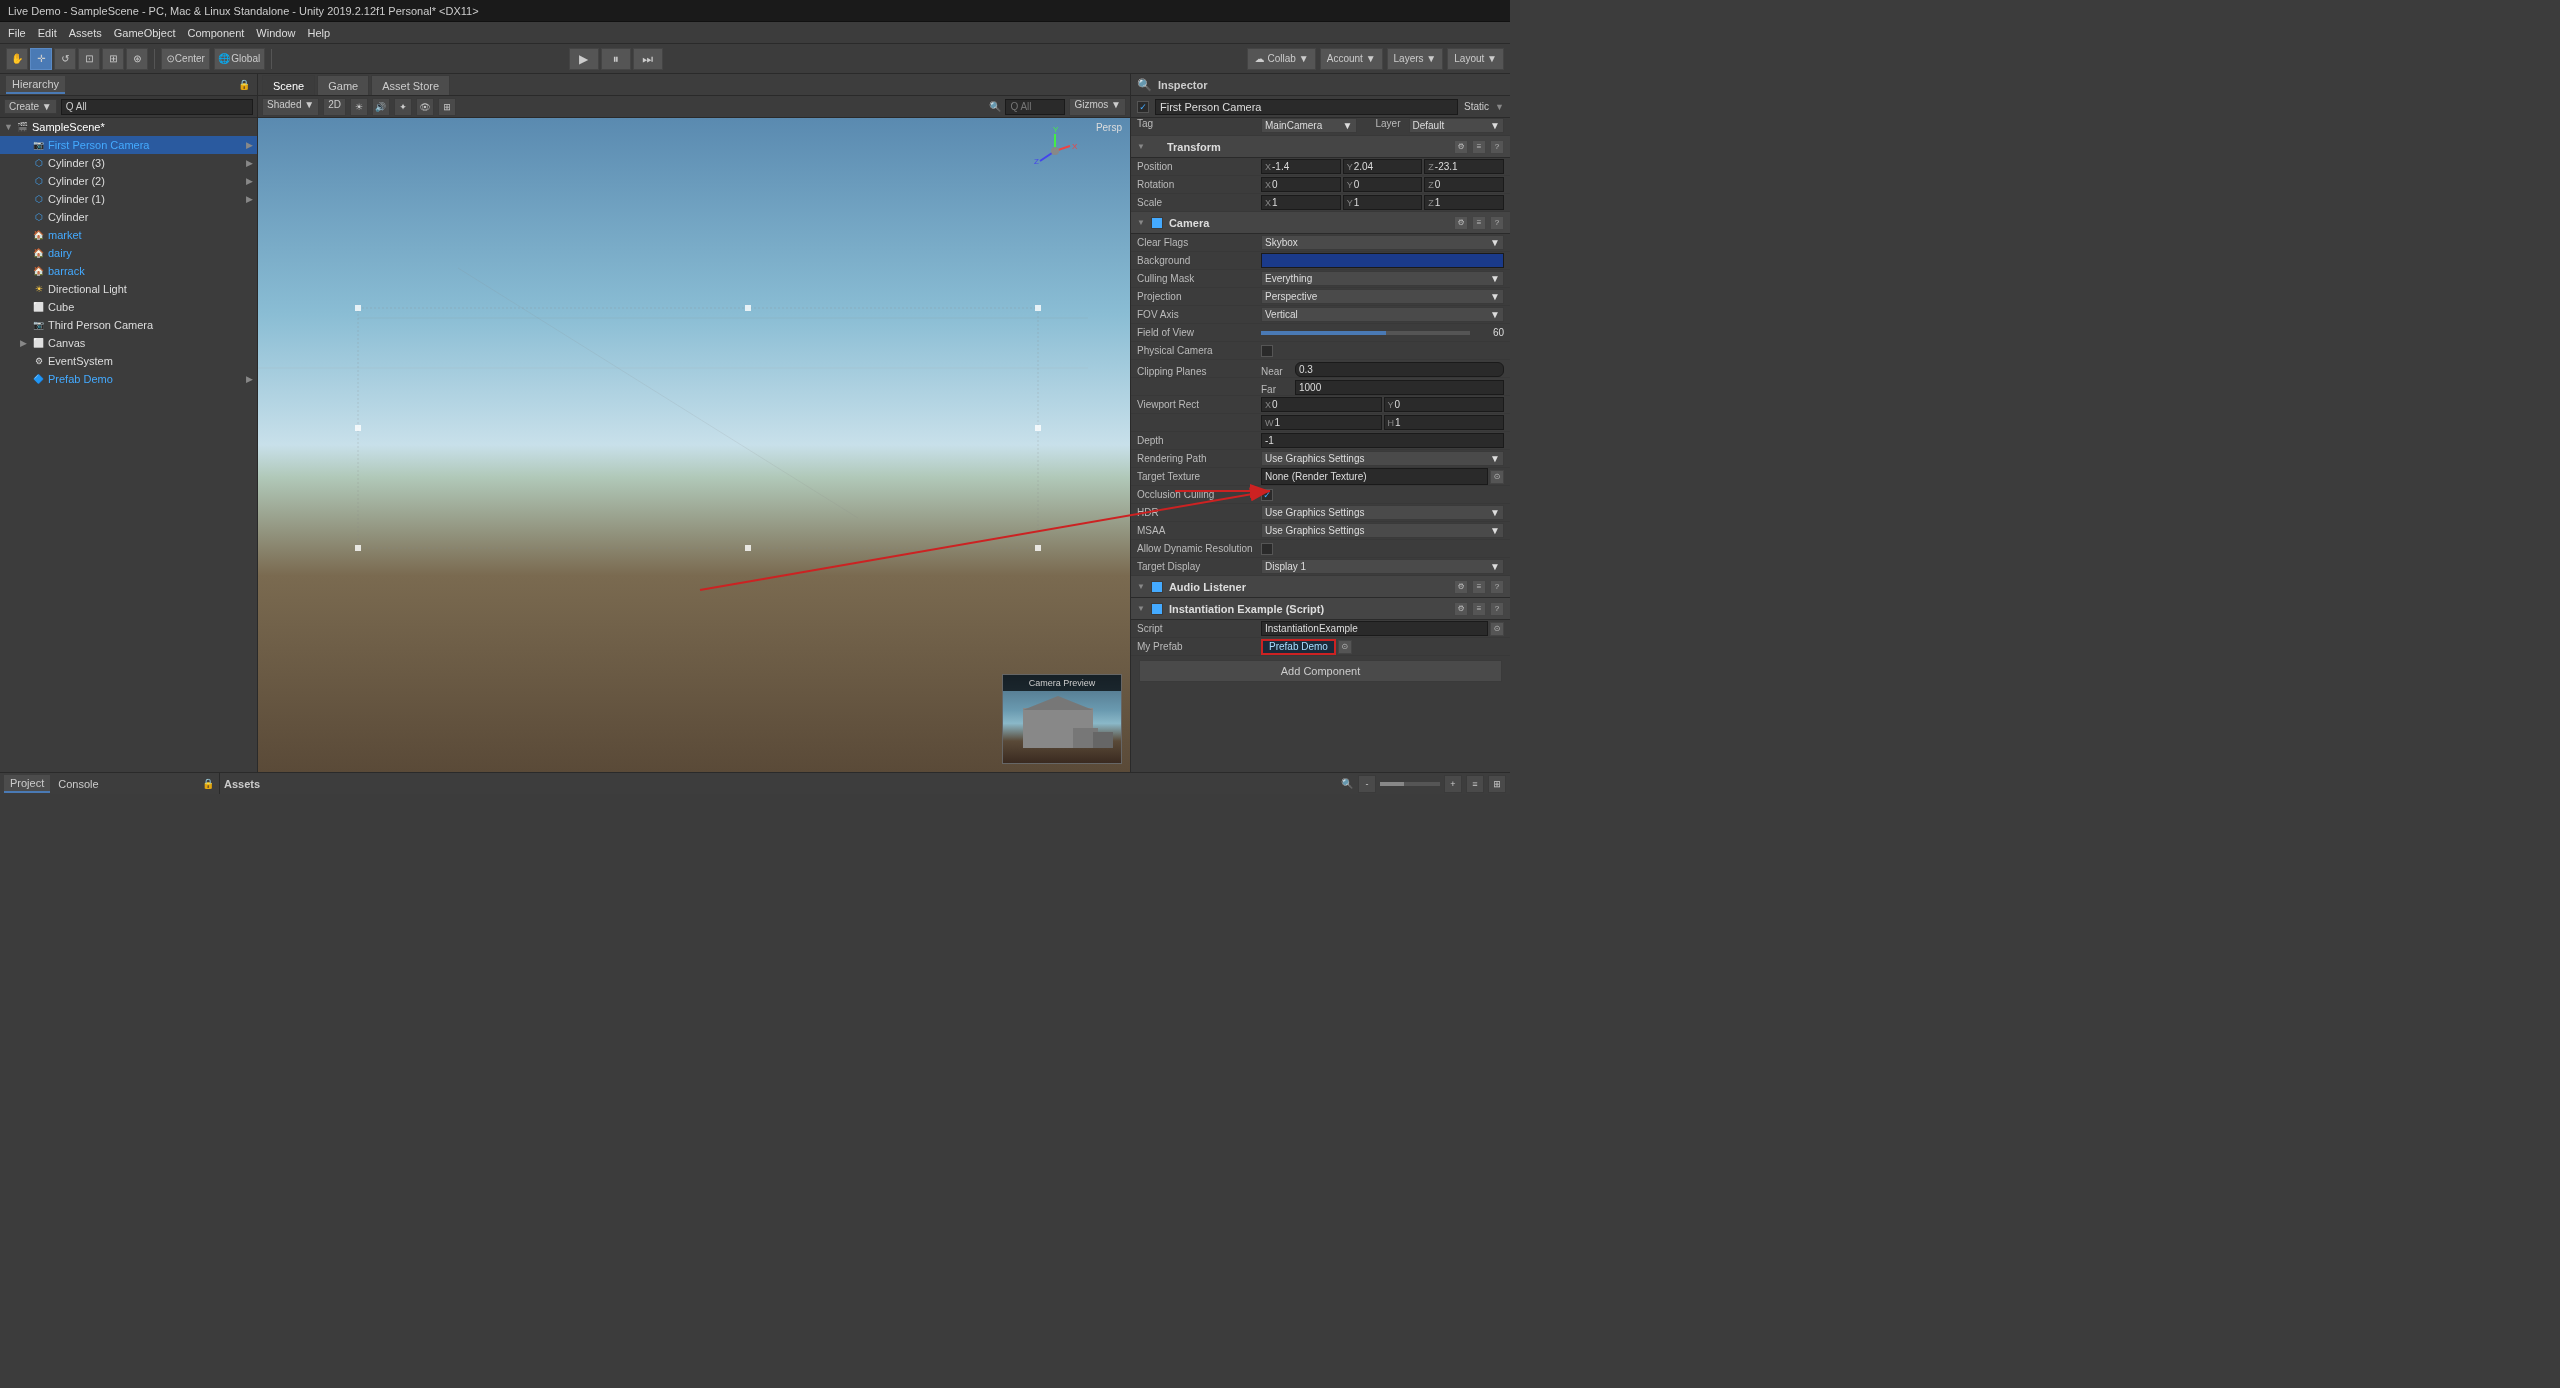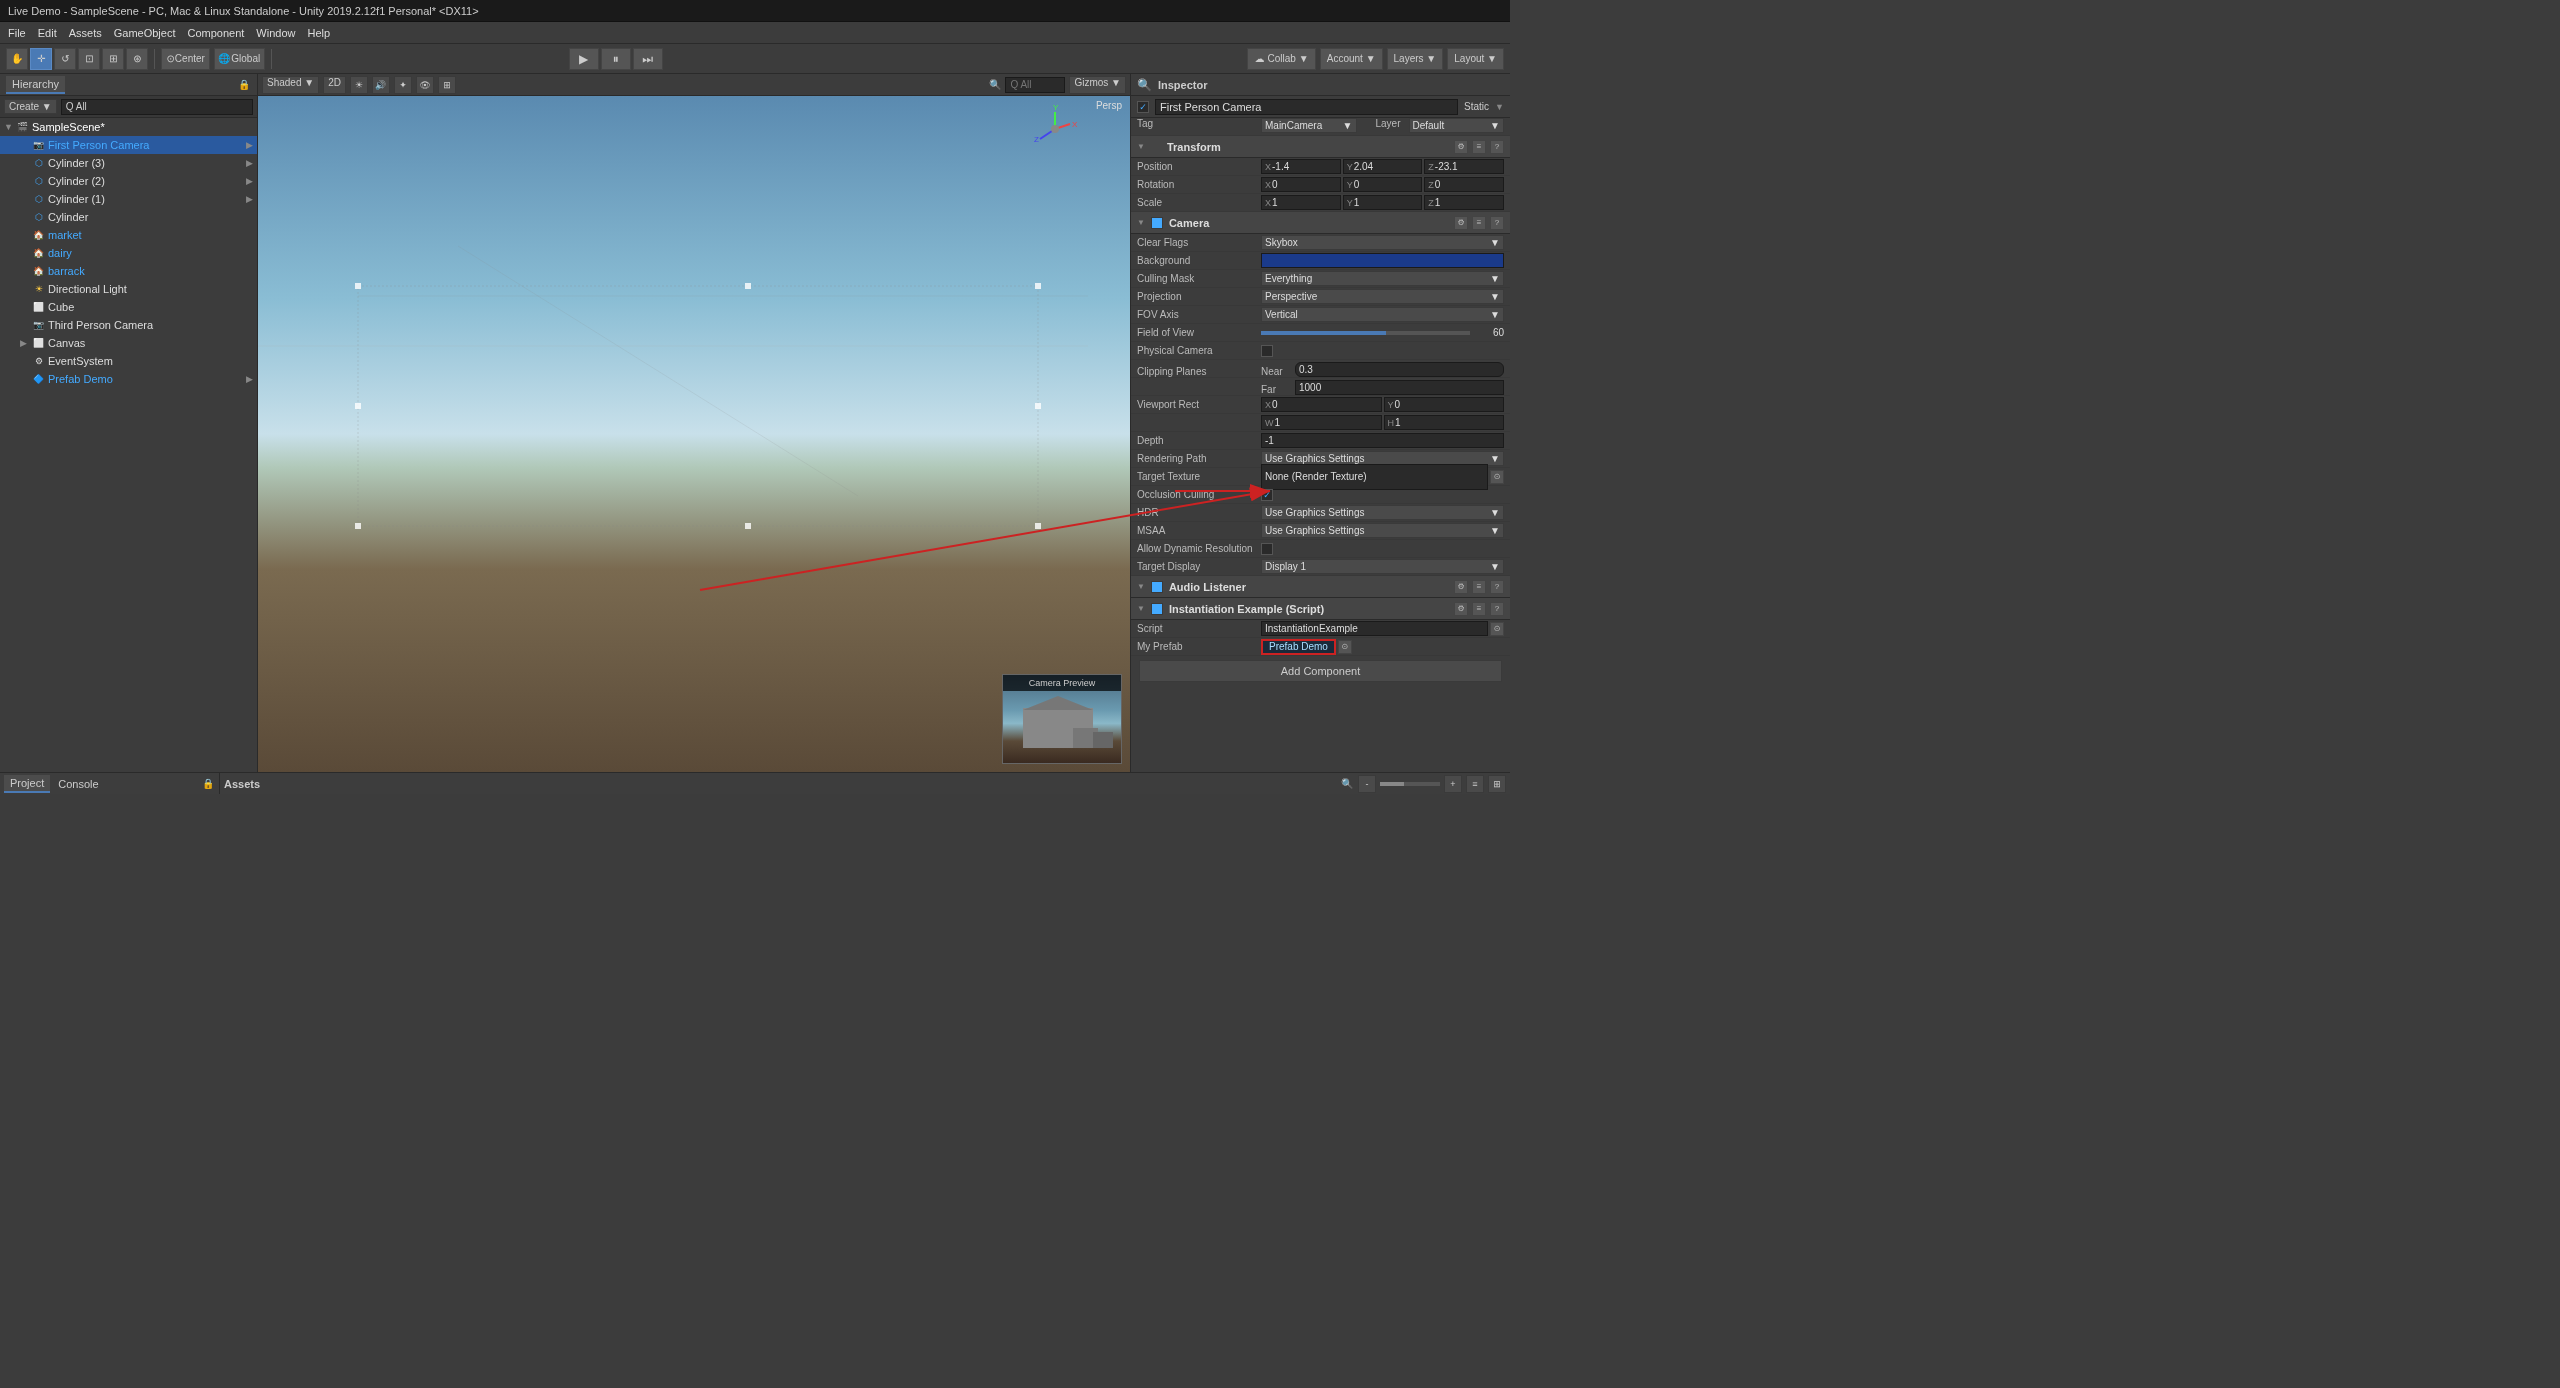--- a/index.html
+++ b/index.html
@@ -930,20 +930,31 @@
         <span class="hier-arrow"></span>
         <span class="hier-icon">🔷</span>
         <span class="hier-label">Prefab Demo</span>
         <span class="hier-expand-arrow">▶</span>
       </div>
     </div>
   </div>
 
   <div id="center-area">
 
+    <div id="scene-tabs">
+      <div class="scene-tab active">
+        <span>Scene</span>
+      </div>
+      <div class="scene-tab">
+        <span>Game</span>
+      </div>
+      <div class="scene-tab">
+        <span>Asset Store</span>
+      </div>
+    </div>
 
     <div id="scene-toolbar">
       <div class="scene-dropdown">Shaded ▼</div>
       <div class="scene-dropdown">2D</div>
       <div class="scene-icon-btn">☀</div>
       <div class="scene-icon-btn">🔊</div>
       <div class="scene-icon-btn">✦</div>
       <div class="scene-icon-btn">👁</div>
       <div class="scene-icon-btn">⊞</div>
       <div id="scene-right-tools">
@@ -1159,21 +1170,21 @@
       <span class="insp-label">Rendering Path</span>
       <div class="insp-dropdown">
         <span>Use Graphics Settings</span>
         <span>▼</span>
       </div>
     </div>
 
     <div class="insp-row">
       <span class="insp-label">Target Texture</span>
       <div style="flex:1;display:flex;align-items:center;gap:2px;">
-        <div style="flex:1;height:26px;background:#2a2a2a;border:1px solid #1a1a1a;color:#ddd;font-size:10px;padding:0 3px;display:flex;align-items:center;">None (Render Texture)</div>
+        <div style="flex:1;height:17px;background:#2a2a2a;border:1px solid #1a1a1a;color:#ddd;font-size:10px;padding:0 3px;display:flex;align-items:center;">None (Render Texture)</div>
         <div class="comp-icon-btn">⊙</div>
       </div>
     </div>
 
     <div class="insp-row">
       <span class="insp-label">Occlusion Culling</span>
       <div class="insp-checkbox checked"></div>
     </div>
 
     <div class="insp-row">

